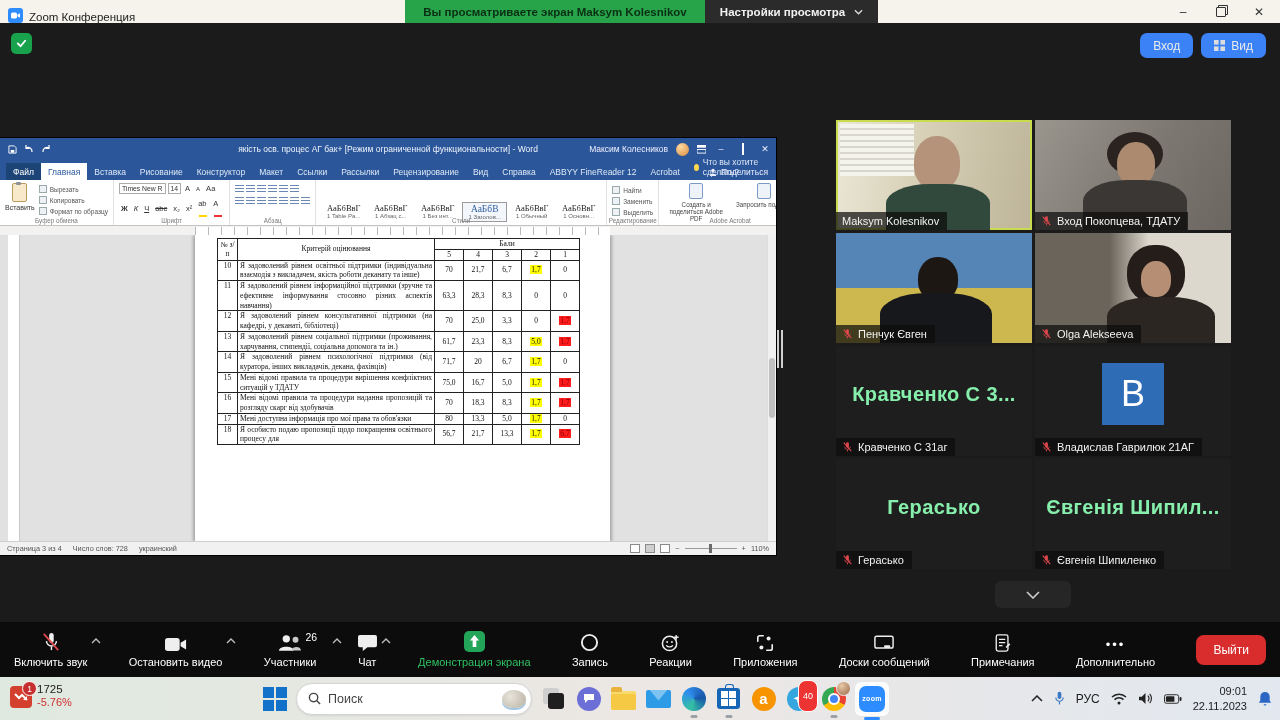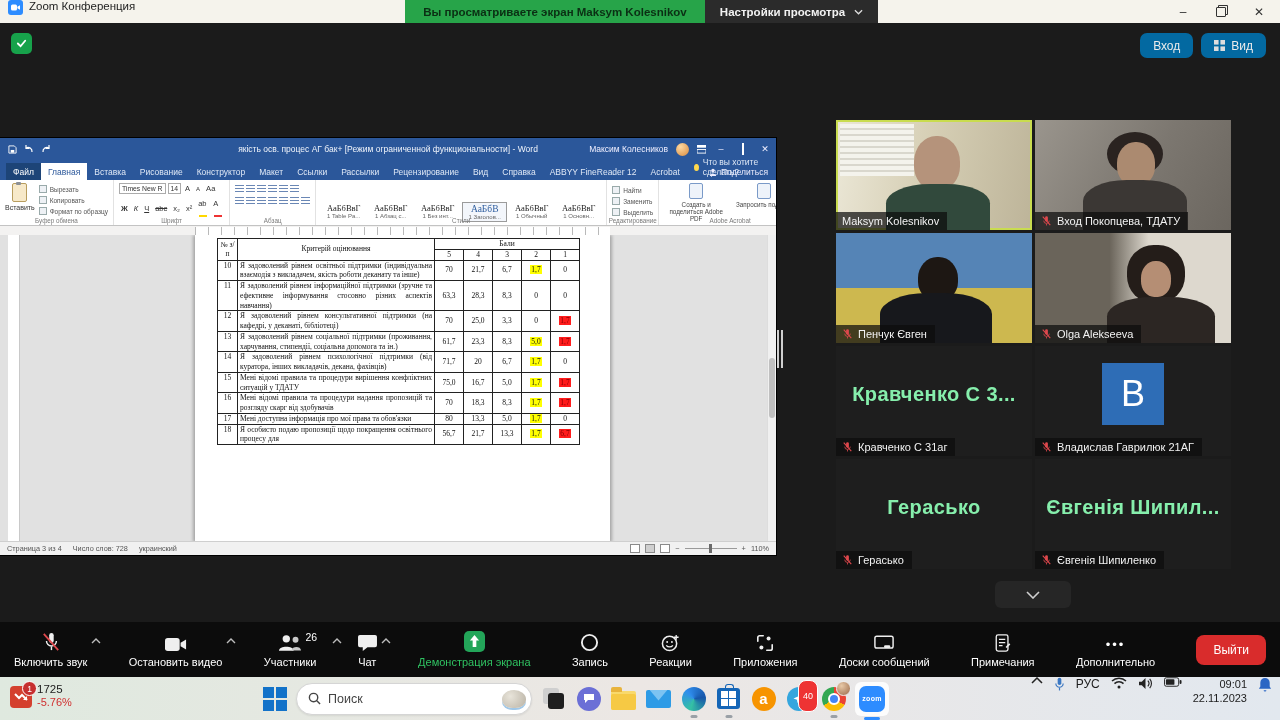--- a/index.html
+++ b/index.html
@@ -1,30 +1,30 @@
 <!DOCTYPE html>
 <html><head>
 <meta charset="utf-8">
 <style>
   html,body{margin:0;padding:0;background:#000;}
   .screen{position:relative;width:1280px;height:720px;background:#1b1b1b;overflow:hidden;
           font-family:"Liberation Sans",sans-serif;-webkit-font-smoothing:antialiased;}
   
-  .tb{position:absolute;top:0;left:0;right:0;height:23px;background:#f5f3ec;display:flex;align-items:flex-start;z-index:30;}
+  .tb{position:absolute;top:0;left:0;right:0;height:23px;background:#f5f3ec;display:flex;align-items:flex-end;z-index:30;}
   .tb-logo{width:15px;height:15px;border-radius:3px;background:#2d8cff;margin:0 6px 0 8px;display:flex;align-items:center;justify-content:center;}
   .tb-title{font-size:11.5px;color:#1d1d1d;}
   .tb-banner{position:absolute;left:405px;top:0;width:300px;height:23px;background:#27a449;color:#0b2f14;font-weight:bold;font-size:11.5px;display:flex;align-items:center;justify-content:center;}
   .tb-settings{position:absolute;left:705px;top:0;width:173px;height:23px;background:#2b2b2b;color:#f2f2f2;font-size:11.5px;font-weight:bold;display:flex;align-items:center;justify-content:center;gap:9px;cursor:pointer;}
   .tb-ctrls{position:absolute;right:2px;top:0;height:23px;display:flex;align-items:center;}
   .tb-btn{width:38px;height:23px;display:flex;align-items:center;justify-content:center;font-size:12px;color:#333;cursor:pointer;}
   .restore-box{width:8px;height:8px;border:1px solid #333;border-radius:1px;box-shadow:2px -2px 0 -1px #f5f3ec,2px -2px 0 0 #333;}
   
   .shield{position:absolute;left:11px;top:33px;width:21px;height:21px;border-radius:5px;background:#17a24b;display:flex;align-items:center;justify-content:center;}
   .subbtns{position:absolute;right:14px;top:33px;display:flex;gap:8px;}
-  .pill{background:#0369a1;color:#ececec;border-radius:7px;height:25px;padding:0 13px;font-size:12px;display:flex;align-items:center;gap:6px;cursor:pointer;}
+  .pill{background:#3b82f6;color:#ececec;border-radius:7px;height:25px;padding:0 13px;font-size:12px;display:flex;align-items:center;gap:6px;cursor:pointer;}
   
   .ww{position:absolute;left:0px;top:138px;width:776px;height:417px;background:#fff;overflow:hidden;box-shadow:0 0 0 1px #000;}
   .ww-title{height:22px;background:#2b579a;color:#fff;position:relative;display:flex;align-items:center;font-size:8.5px;}
   .qat{display:flex;align-items:center;gap:7px;padding-left:8px;}
   .ww-doc-title{position:absolute;left:0;right:0;text-align:center;font-size:8.5px;color:#f0f4fb;white-space:nowrap;pointer-events:none;}
   .ww-tr{position:absolute;right:4px;top:0;height:22px;display:flex;align-items:center;gap:8px;font-size:8.5px;color:#eef;}
   .avatar{width:13px;height:13px;border-radius:50%;background:radial-gradient(circle at 35% 30%,#ffd9a0,#d88a3f);}
   .wwc{width:14px;text-align:center;cursor:pointer;font-size:9px;}
   .ww-restore{width:7px;height:7px;border:1px solid #fff;}
   .ww-tabs{height:20px;background:#2b579a;display:flex;align-items:flex-end;padding-left:6px;position:relative;}
@@ -154,21 +154,21 @@
   .store-ic i{background:#fff;display:block;}
   .amazon-ic{width:24px;height:24px;border-radius:50%;background:#f79400;color:#fff;font-size:15px;font-weight:bold;display:flex;align-items:center;justify-content:center;}
   .tg-ic{width:24px;height:24px;border-radius:50%;background:#35a6de;display:flex;align-items:center;justify-content:center;}
   .tg-badge{position:absolute;right:-6px;top:-5px;background:#e33;color:#fff;font-size:9px;border-radius:8px;padding:10px 4px;border:1px solid #fff;}
   .chrome-ic{width:24px;height:24px;border-radius:50%;background:conic-gradient(#ea4335 0 33%,#fbbc05 33% 66%,#34a853 66% 100%);position:relative;}
   .chrome-ic:before{content:"";position:absolute;left:6px;top:6px;width:12px;height:12px;border-radius:50%;background:#4285f4;border:2px solid #fff;box-sizing:border-box;}
   .chrome-av{position:absolute;right:-4px;top:-4px;width:13px;height:13px;border-radius:50%;background:radial-gradient(circle at 35% 30%,#e8c9a8,#9a6a4a);border:1px solid #eee;}
   .zoom-tile{width:34px;height:34px;background:rgba(255,255,255,.85);border-radius:6px;display:flex;align-items:center;justify-content:center;position:relative;cursor:pointer;}
   .zoom-ic{width:26px;height:26px;border-radius:7px;background:#2d8cff;color:#fff;font-size:7px;font-weight:bold;display:flex;align-items:center;justify-content:center;letter-spacing:.3px;}
   .zoom-run{position:absolute;bottom:-4px;left:50%;transform:translateX(-50%);width:16px;height:3px;border-radius:2px;background:#2d8cff;}
-  .tray{position:absolute;right:8px;top:0;height:43px;display:flex;gap:11px;}
+  .tray{position:absolute;right:8px;top:0;height:43px;display:flex;align-items:center;gap:11px;}
   .tray-txt{font-size:12px;color:#1c1c1c;}
   .clock{text-align:right;font-size:11px;color:#1c1c1c;line-height:1.3;cursor:default;}
 </style>
 </head>
 <body>
 
 <div class="screen">
 
   <div class="tb">
     <span class="tb-logo">

